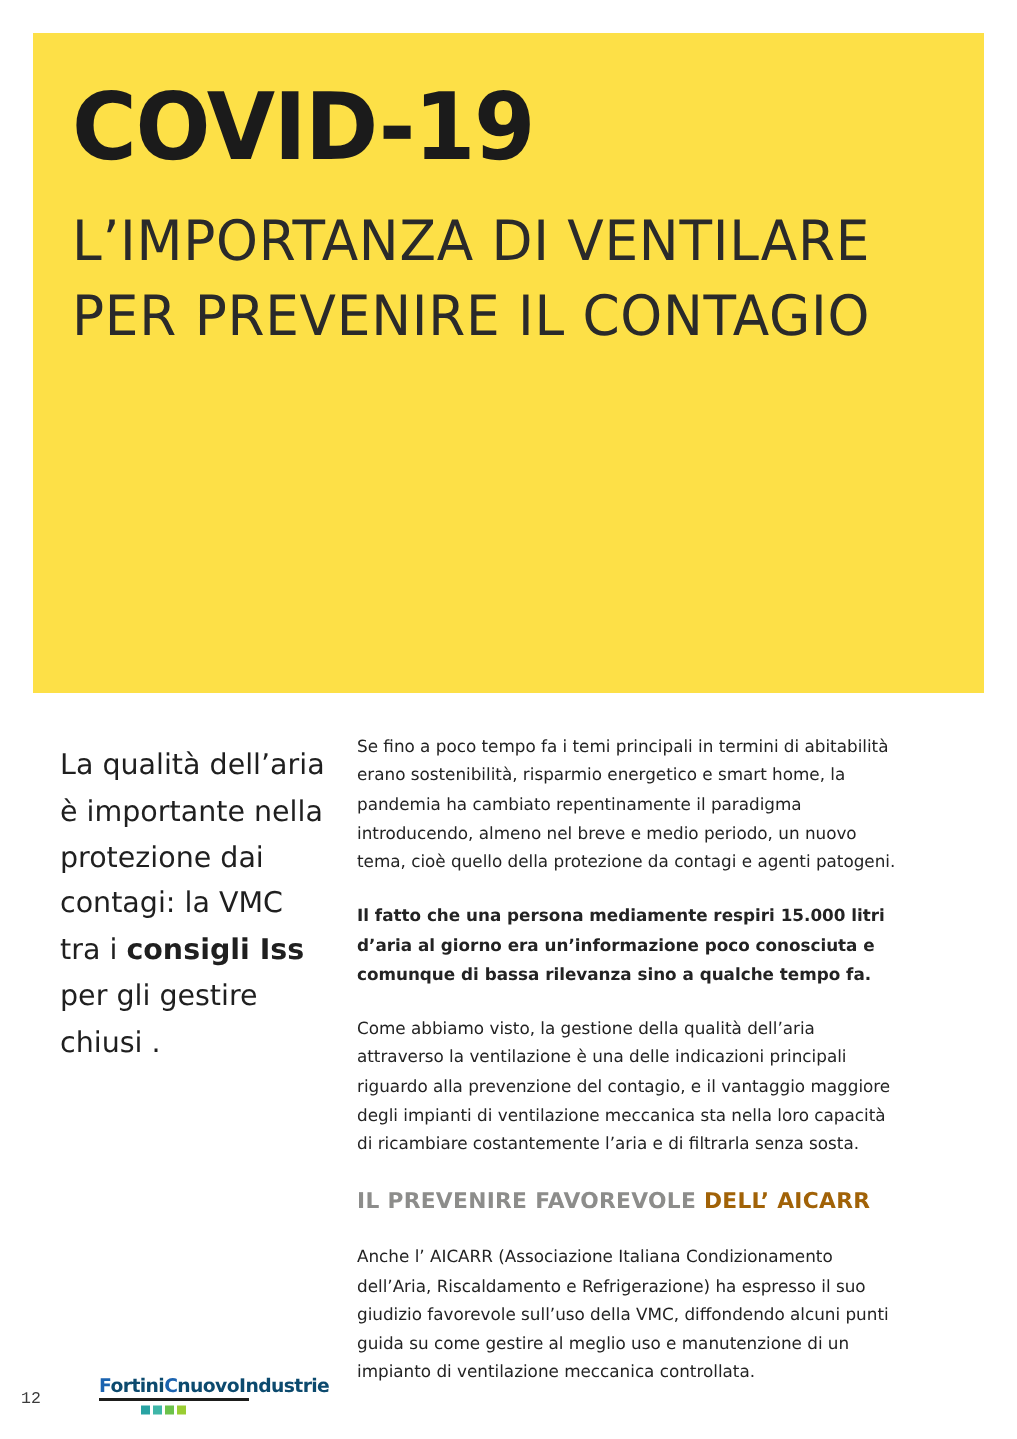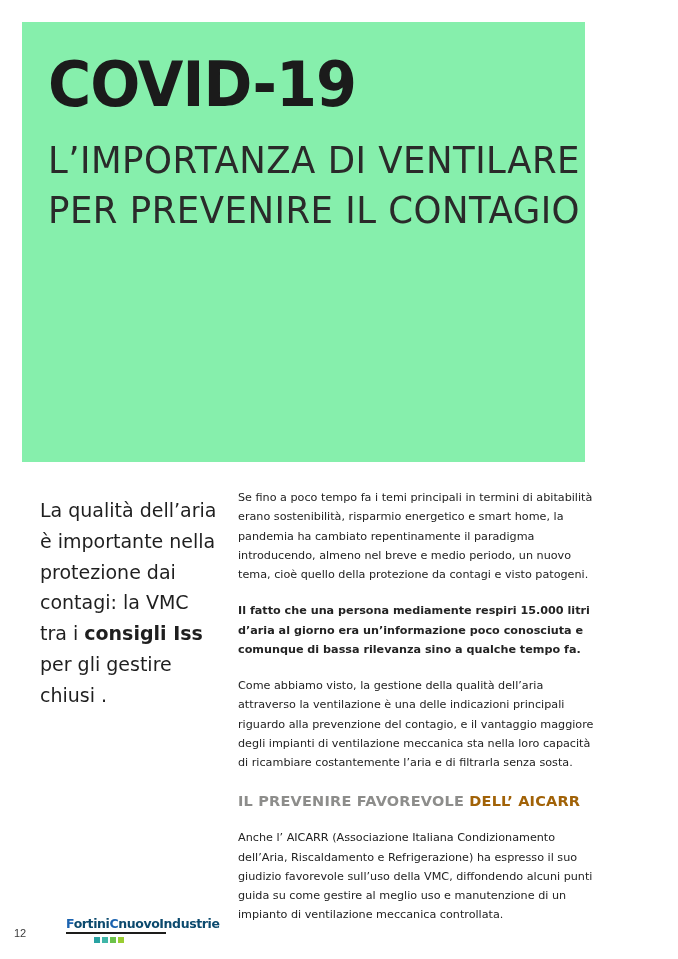--- a/index.html
+++ b/index.html
@@ -21,23 +21,23 @@
     width: 678px;
     height: 959px;
     background: #ffffff;
   }
 
   
   .hero {
     position: absolute;
     left: 22px;
     top: 22px;
-    width: 563px;
+    width: 634px;
     height: 440px;
-    background: #86efac;
+    background: #fde047;
   }
 
   .hero-inner {
     position: absolute;
     left: 26px;
     top: 32px;
     right: 20px;
   }
 
   .hero-title {
@@ -114,21 +114,21 @@
     position: absolute;
     left: 0;
     bottom: 0;
     width: 678px;
     height: 56px;
   }
   .page-num {
     position: absolute;
     left: 14px;
     bottom: 20px;
-    font-family: Liberation Sans, sans-serif;
+    font-family: Liberation Mono, monospace;
     font-size: 11px;
     color: #3b3b3b;
   }
   .logo {
     position: absolute;
     left: 66px;
     bottom: 12px;
     width: 104px;
     height: 30px;
   }
@@ -177,21 +177,21 @@
         <span class="hero-sub-line">PER PREVENIRE IL CONTAGIO</span>
       </div>
     </div>
   </div>
 
   <div class="lead">
     <span>La qualità dell’aria è importante nella protezione dai contagi: la VMC tra i </span><b>consigli Iss</b><span> per gli gestire chiusi .</span>
   </div>
 
   <div class="body-col">
-    <p>Se fino a poco tempo fa i temi principali in termini di abitabilità erano sostenibilità, risparmio energetico e smart home, la pandemia ha cambiato repentinamente il paradigma introducendo, almeno nel breve e medio periodo, un nuovo tema, cioè quello della protezione da contagi e visto patogeni.</p>
+    <p>Se fino a poco tempo fa i temi principali in termini di abitabilità erano sostenibilità, risparmio energetico e smart home, la pandemia ha cambiato repentinamente il paradigma introducendo, almeno nel breve e medio periodo, un nuovo tema, cioè quello della protezione da contagi e agenti patogeni.</p>
     <p class="bold">Il fatto che una persona mediamente respiri 15.000 litri d’aria al giorno era un’informazione poco conosciuta e comunque di bassa rilevanza sino a qualche tempo fa.</p>
     <p>Come abbiamo visto, la gestione della qualità dell’aria attraverso la ventilazione è una delle indicazioni principali riguardo alla prevenzione del contagio, e il vantaggio maggiore degli impianti di ventilazione meccanica sta nella loro capacità di ricambiare costantemente l’aria e di filtrarla senza sosta.</p>
     <div class="subhead">
       <span>IL PREVENIRE FAVOREVOLE</span><span class="dark"> DELL’ AICARR</span>
     </div>
     <p>Anche l’ AICARR (Associazione Italiana Condizionamento dell’Aria, Riscaldamento e Refrigerazione) ha espresso il suo giudizio favorevole sull’uso della VMC, diffondendo alcuni punti guida su come gestire al meglio uso e manutenzione di un impianto di ventilazione meccanica controllata.</p>
   </div>
 
   <div class="footer">
     <div class="page-num">12</div>

